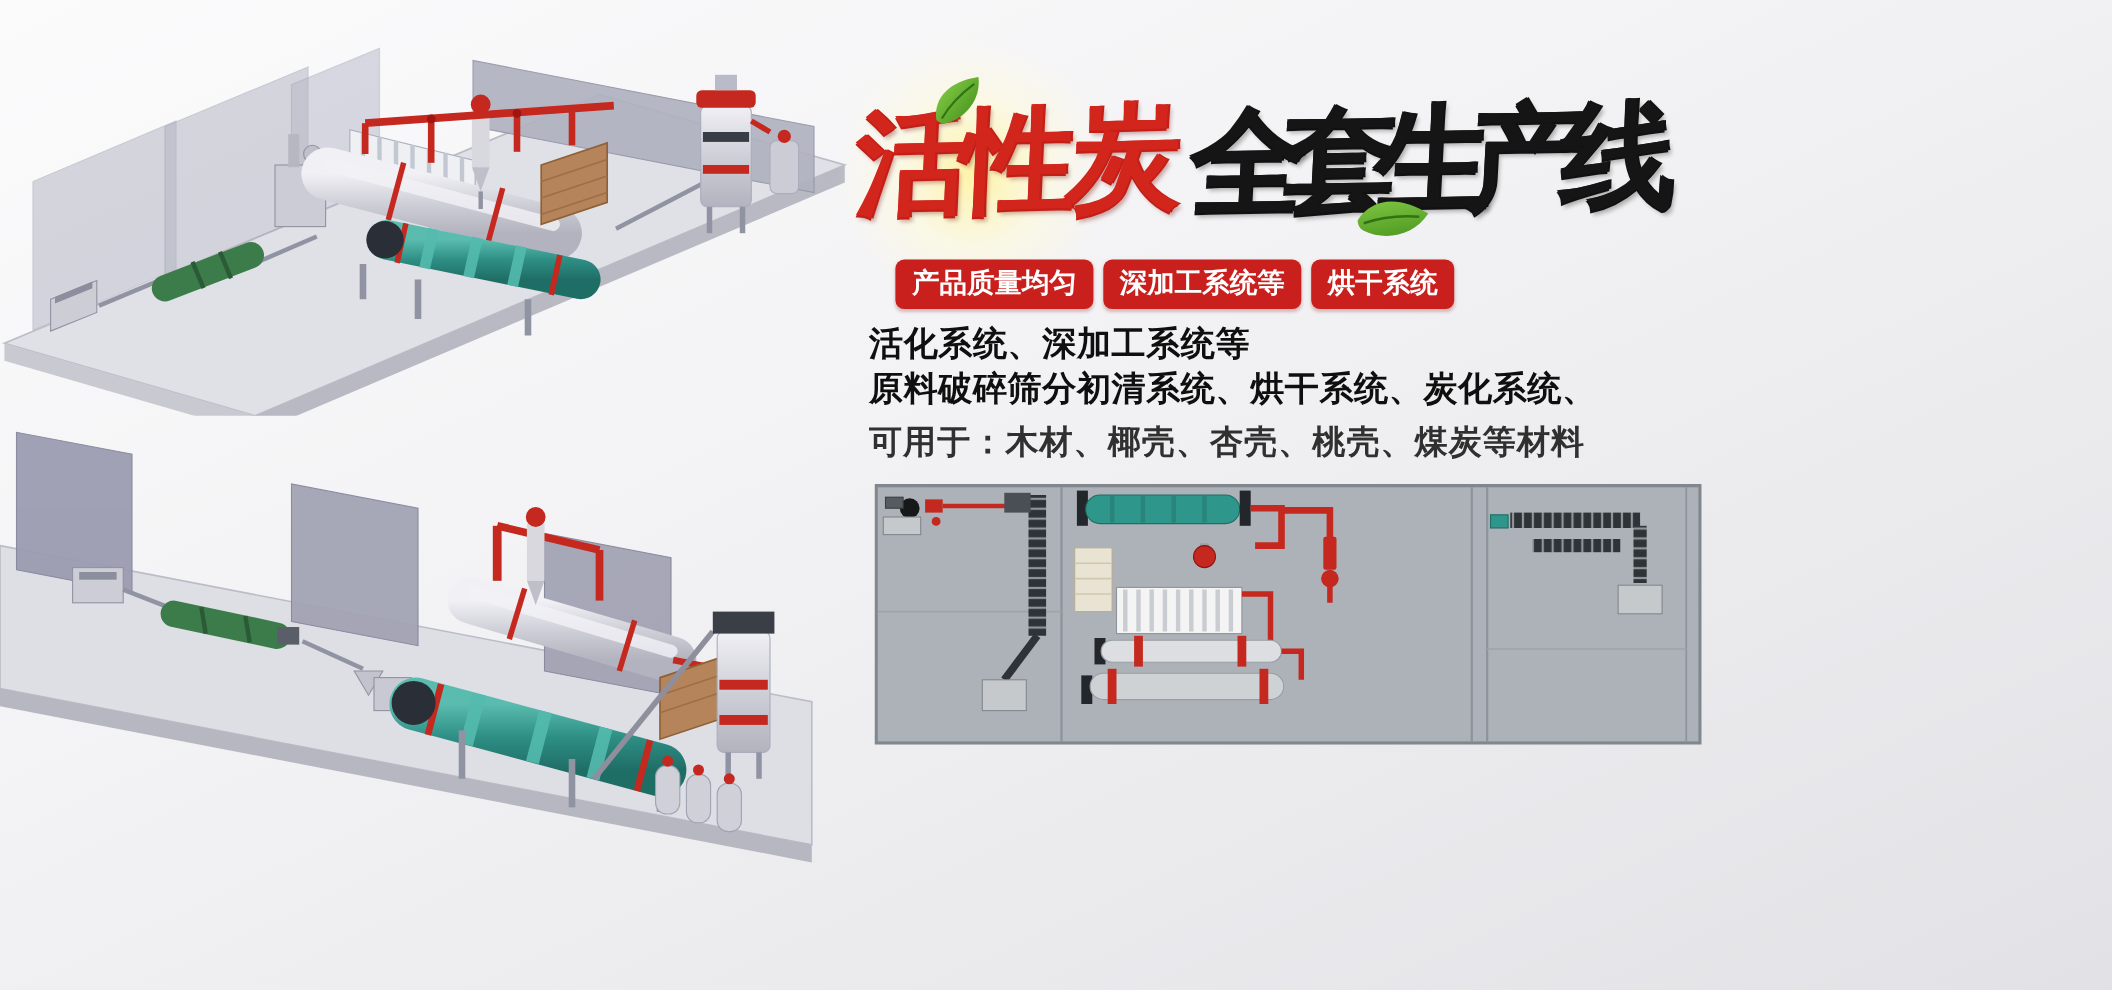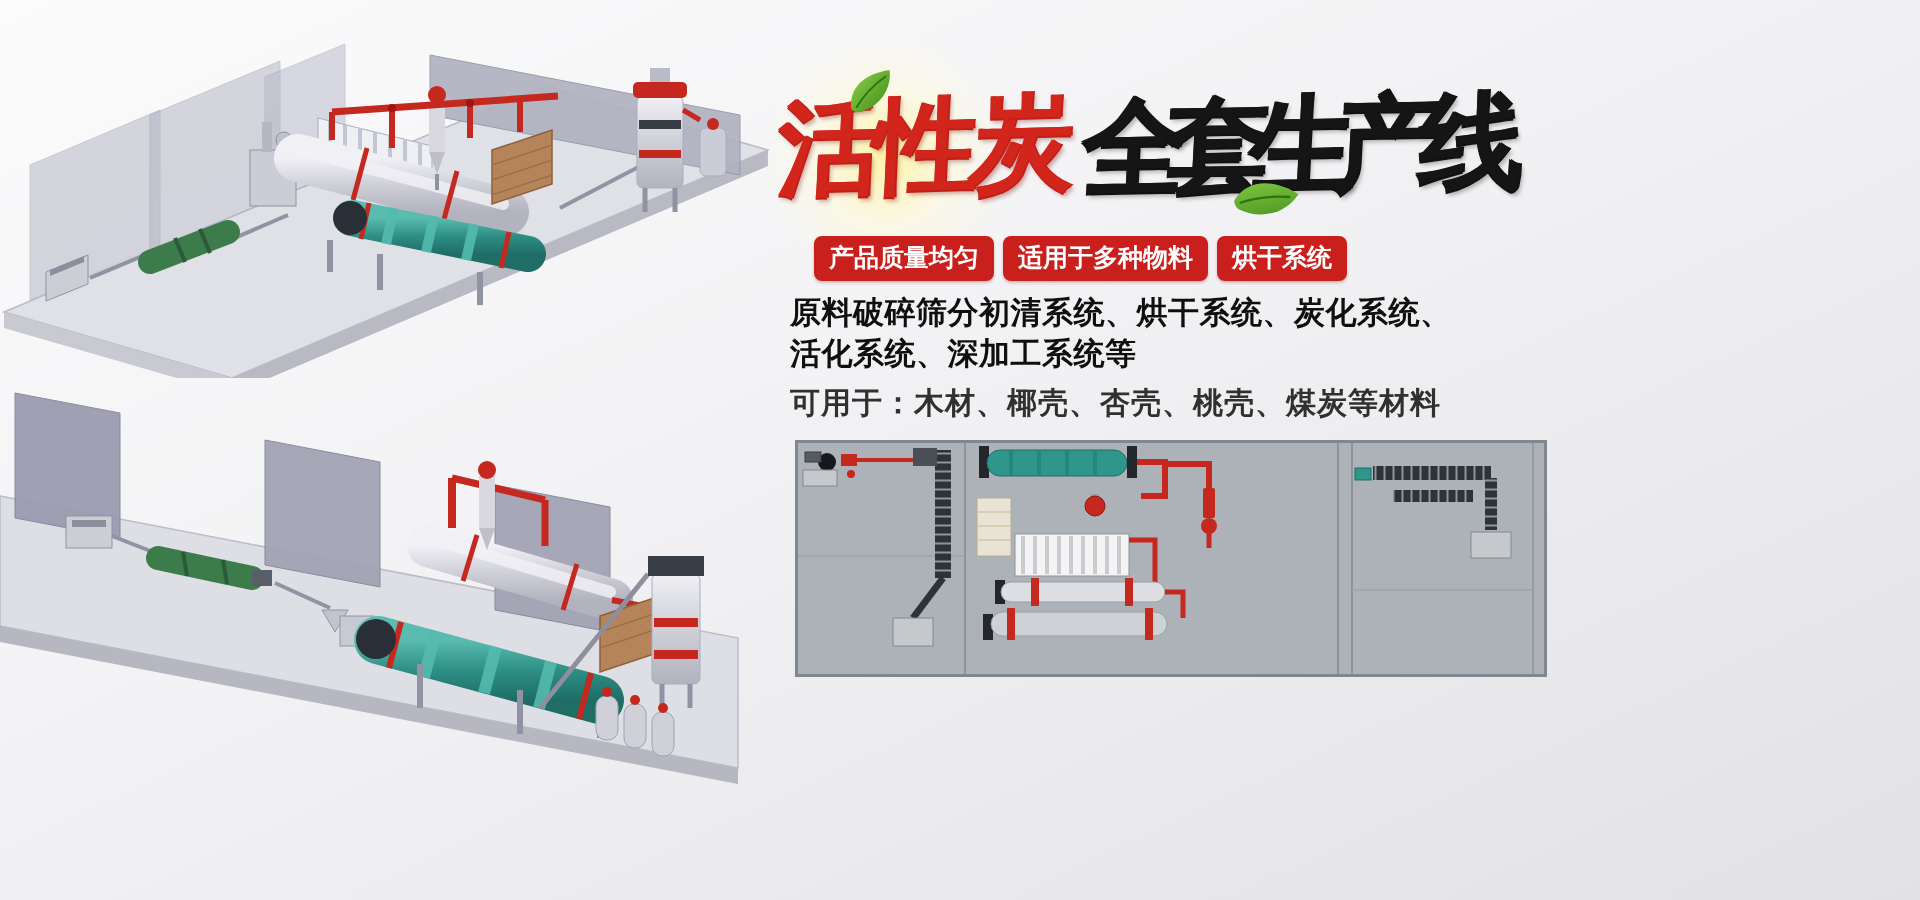--- a/index.html
+++ b/index.html
@@ -308,27 +308,27 @@
             <stop offset="1" stop-color="#3e8a17"></stop>
           </linearGradient>
         </defs>
       <path d="M2,26 C4,10 18,2 38,4 C36,20 22,30 8,30 C5,30 3,28 2,26 Z" fill="url(#leafGrad2)"></path>
       <path d="M6,26 C14,18 24,12 34,8" stroke="#2f7312" stroke-width="1.5" fill="none"></path>
     </svg>
   </div>
 
   <div class="badges">
     <span class="badge">产品质量均匀</span>
-    <span class="badge">适用于多种物料</span>
+    <span class="badge">深加工系统等</span>
     <span class="badge">烘干系统</span>
   </div>
 
   <div class="desc">
+    <p class="desc-strong">活化系统、深加工系统等</p>
     <p class="desc-strong">原料破碎筛分初清系统、烘干系统、炭化系统、</p>
-    <p class="desc-strong">活化系统、深加工系统等</p>
     <p class="desc-light">可用于：木材、椰壳、杏壳、桃壳、煤炭等材料</p>
   </div>
 
   <div class="diagram">
     <svg viewBox="0 0 752 237">
       <defs>
         <pattern id="tickH" width="9" height="14" patternUnits="userSpaceOnUse">
           <rect width="9" height="14" fill="#2e3338"></rect>
           <line x1="4.5" y1="0" x2="4.5" y2="14" stroke="#8f959b" stroke-width="2"></line>
         </pattern>

